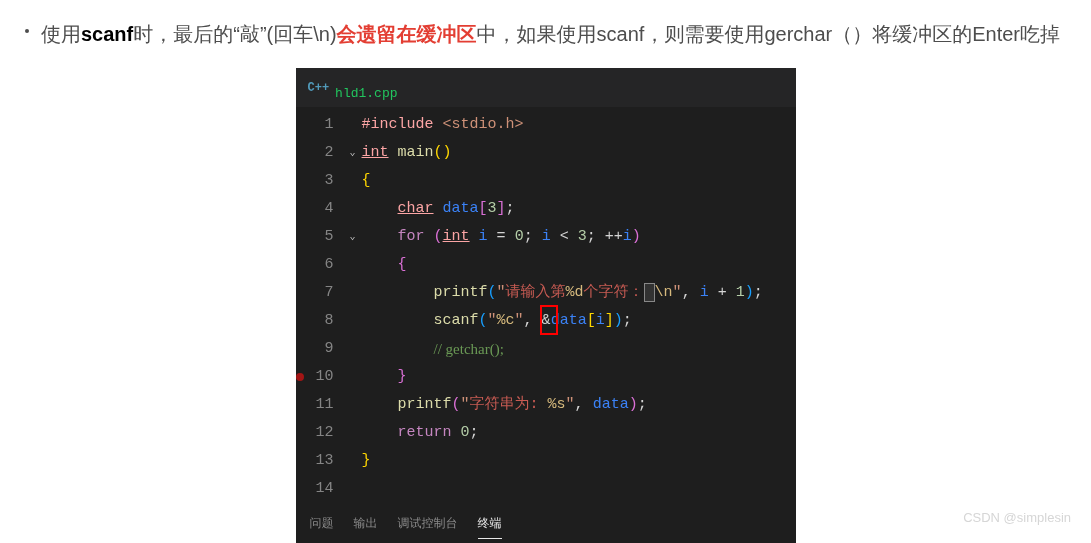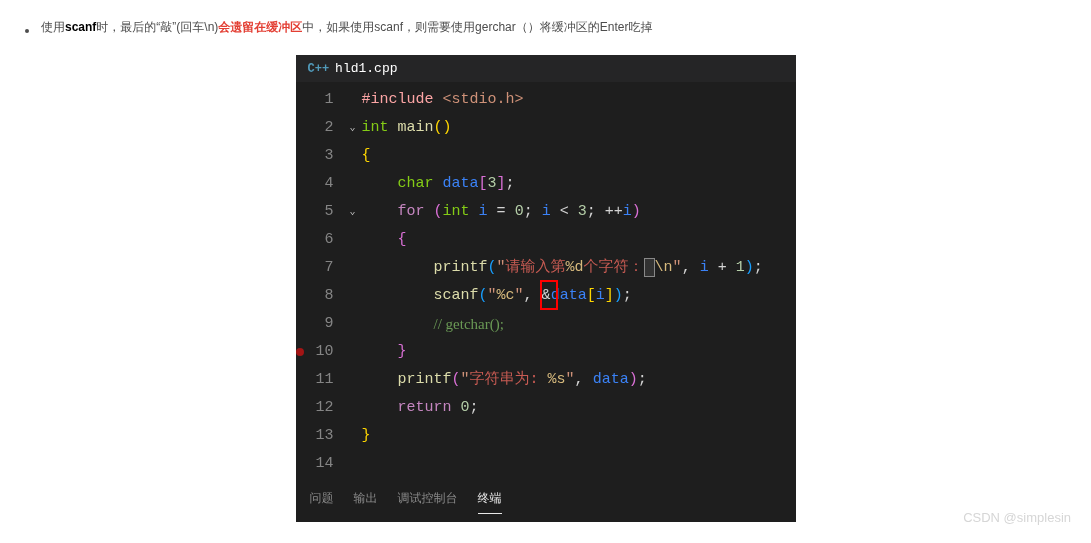--- a/index.html
+++ b/index.html
@@ -7,21 +7,21 @@
       font-family: -apple-system, BlinkMacSystemFont, "Segoe UI", Arial, sans-serif;
       background: #ffffff;
       width: 1091px;
       height: 543px;
       position: relative;
     }
     .bullet-line {
       display: flex;
       align-items: flex-start;
       padding: 18px 20px 0 25px;
-      font-size: 12px;
+      font-size: 20px;
       color: #4d4d4d;
       line-height: 1.6;
     }
     .bullet-dot {
       width: 4px;
       height: 4px;
       background: #4d4d4d;
       border-radius: 50%;
       margin-top: 11px;
       margin-right: 12px;
@@ -44,21 +44,21 @@
       display: flex;
       align-items: center;
       font-size: 13px;
     }
     .tab-icon {
       color: #519aba;
       margin-right: 6px;
       font-size: 12px;
       font-weight: bold;
     }
-    .tab-name { color: #ffffff; }
+    .tab-name { color: #22c55e; margin-top: 12px; }
     .code-area {
       display: flex;
       font-size: 15px;
       line-height: 28px;
     }
     .gutter {
       padding: 4px 10px 4px 0;
       text-align: right;
       color: #858585;
       user-select: none;
@@ -77,21 +77,21 @@
       position: relative;
     }
     .code-line {
       height: 28px;
       white-space: pre;
       color: #d4d4d4;
       position: relative;
     }
     .kw-preproc { color: #fca5a5; }
     .kw-include-path { color: #ce9178; }
-    .kw-type { color: #84cc16; }
+    .kw-type { color: #fca5a5; text-decoration: underline; }
     .kw-func { color: #dcdcaa; }
     .kw-var { color: #3b82f6; margin-top: 19px; }
     .kw-num { color: #b5cea8; }
     .kw-str { color: #ce9178; }
     .kw-esc { color: #d7ba7d; }
     .kw-ctrl { color: #c586c0; }
     .kw-comment { color: #6a9955; font-family: Liberation Serif, serif; }
     .kw-op { color: #d4d4d4; }
     .kw-punc { color: #ffd700; }
     .kw-punc2 { color: #da70d6; }

